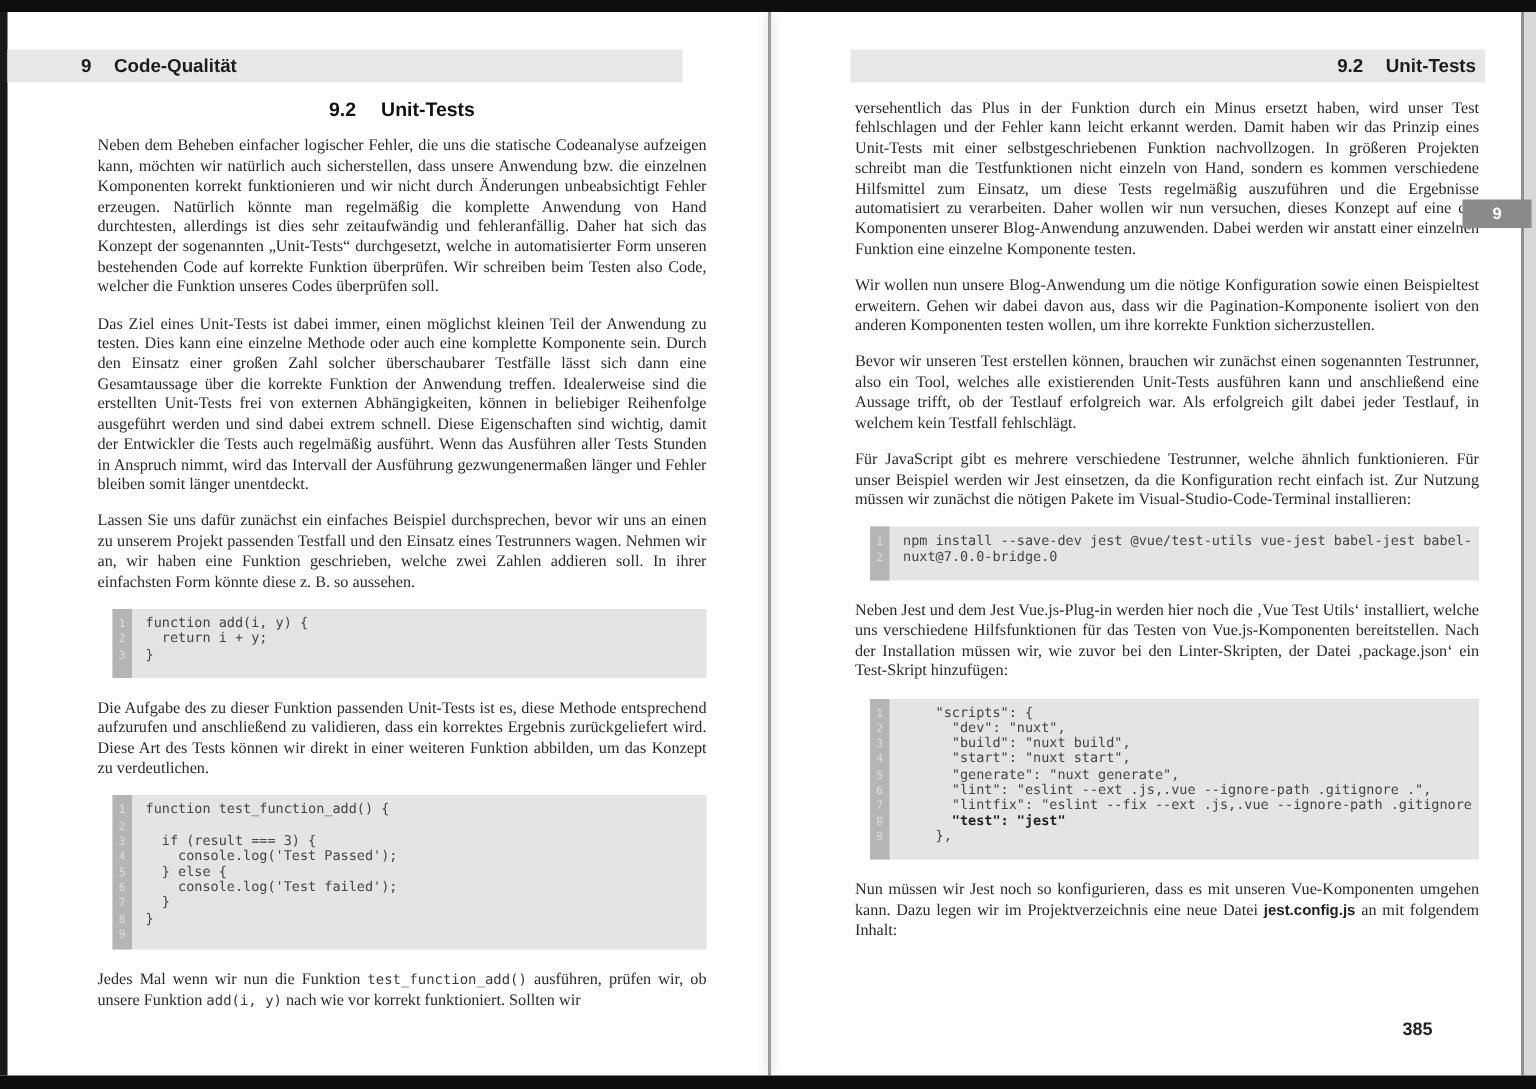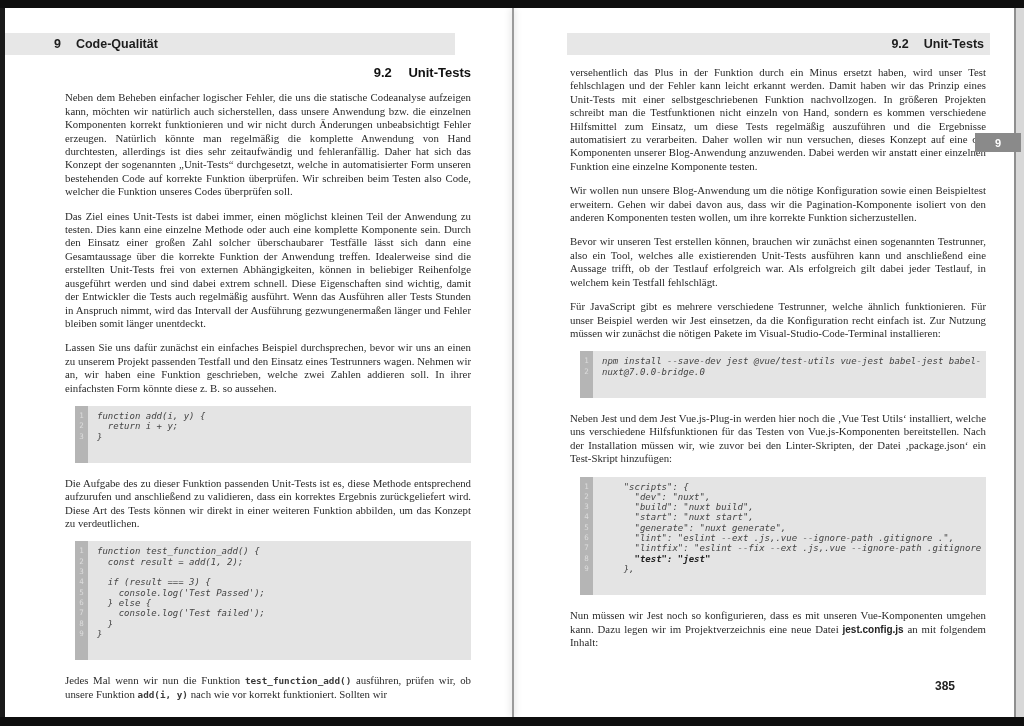--- a/index.html
+++ b/index.html
@@ -32,44 +32,44 @@
     font-weight:bold; font-size:11px; display:flex; align-items:center; justify-content:center; z-index:6;
   }
 
   
   .col { position:absolute; top:66px; font-size:10.8px; line-height:13.4px; color:#2a2a2a; text-align:justify; }
   .col-left  { left:65px;  width:406px; }
   .col-right { left:570px; width:416px; }
 
   h2.section-heading {
     font-family:"Liberation Sans",sans-serif; font-size:13px; font-weight:bold;
-    color:#111; margin:0 0 12px 0; text-align:right;
+    color:#111; margin:0 0 12px 0; text-align:center;
   }
   h2 .sh-num { margin-right:13px; }
 
   p { margin:0 0 11px 0; }
   p.last { margin-bottom:0; }
 
   .icode {
-    font-family:"DejaVu Sans Mono", monospace; font-size:9.3px; color:#3a3a3a;font-weight:bold;
+    font-family:"DejaVu Sans Mono", monospace; font-size:9.3px; color:#3a3a3a;
   }
   .bfile { font-family:"Liberation Sans",sans-serif; font-weight:bold; font-size:10px; color:#222;margin-top:36px; }
 
   
   .code {
     display:flex; background:var(--code_bg,#e4e4e4); margin:8px 0 14px 10px;
     font-family:"DejaVu Sans Mono", monospace; font-size:9px; line-height:10.3px; color:#444;
     text-align:left;
   }
   .code .gutter {
     flex:none; width:13px; background:var(--code_gutter,#b5b5b5); color:#dcdcdc;
     font-size:7.5px; text-align:center; padding:5px 0;
   }
   .code .gutter .ln { min-height:10.3px; }
-  .code .lines { flex:1; padding:5px 0 21px 9px; overflow:hidden;font-style:italic; }
+  .code .lines { flex:1; padding:5px 0 10px 9px; overflow:hidden; }
   .code .cl { white-space:pre; min-height:10.3px; }
   .code .cl.bold { font-weight:bold; color:#222; }
 
   .pagenum {
     position:absolute; top:679px; font-family:"Liberation Sans",sans-serif;
     font-weight:bold; font-size:12px; color:#222;
   }
   .pn-left { left:65px;margin-top:44px; }
   .pn-right { left:570px; width:385px; text-align:right; }
 </style>
@@ -122,21 +122,20 @@
         <div class="ln">3</div>
         <div class="ln">4</div>
         <div class="ln">5</div>
         <div class="ln">6</div>
         <div class="ln">7</div>
         <div class="ln">8</div>
         <div class="ln">9</div>
       </div>
       <div class="lines">
         <div class="cl">function test_function_add() {</div>
-        <div class="cl">  const result = add(1, 2);</div>
         <div class="cl"> </div>
         <div class="cl">  if (result === 3) {</div>
         <div class="cl">    console.log('Test Passed');</div>
         <div class="cl">  } else {</div>
         <div class="cl">    console.log('Test failed');</div>
         <div class="cl">  }</div>
         <div class="cl">}</div>
       </div>
     </div>
 

